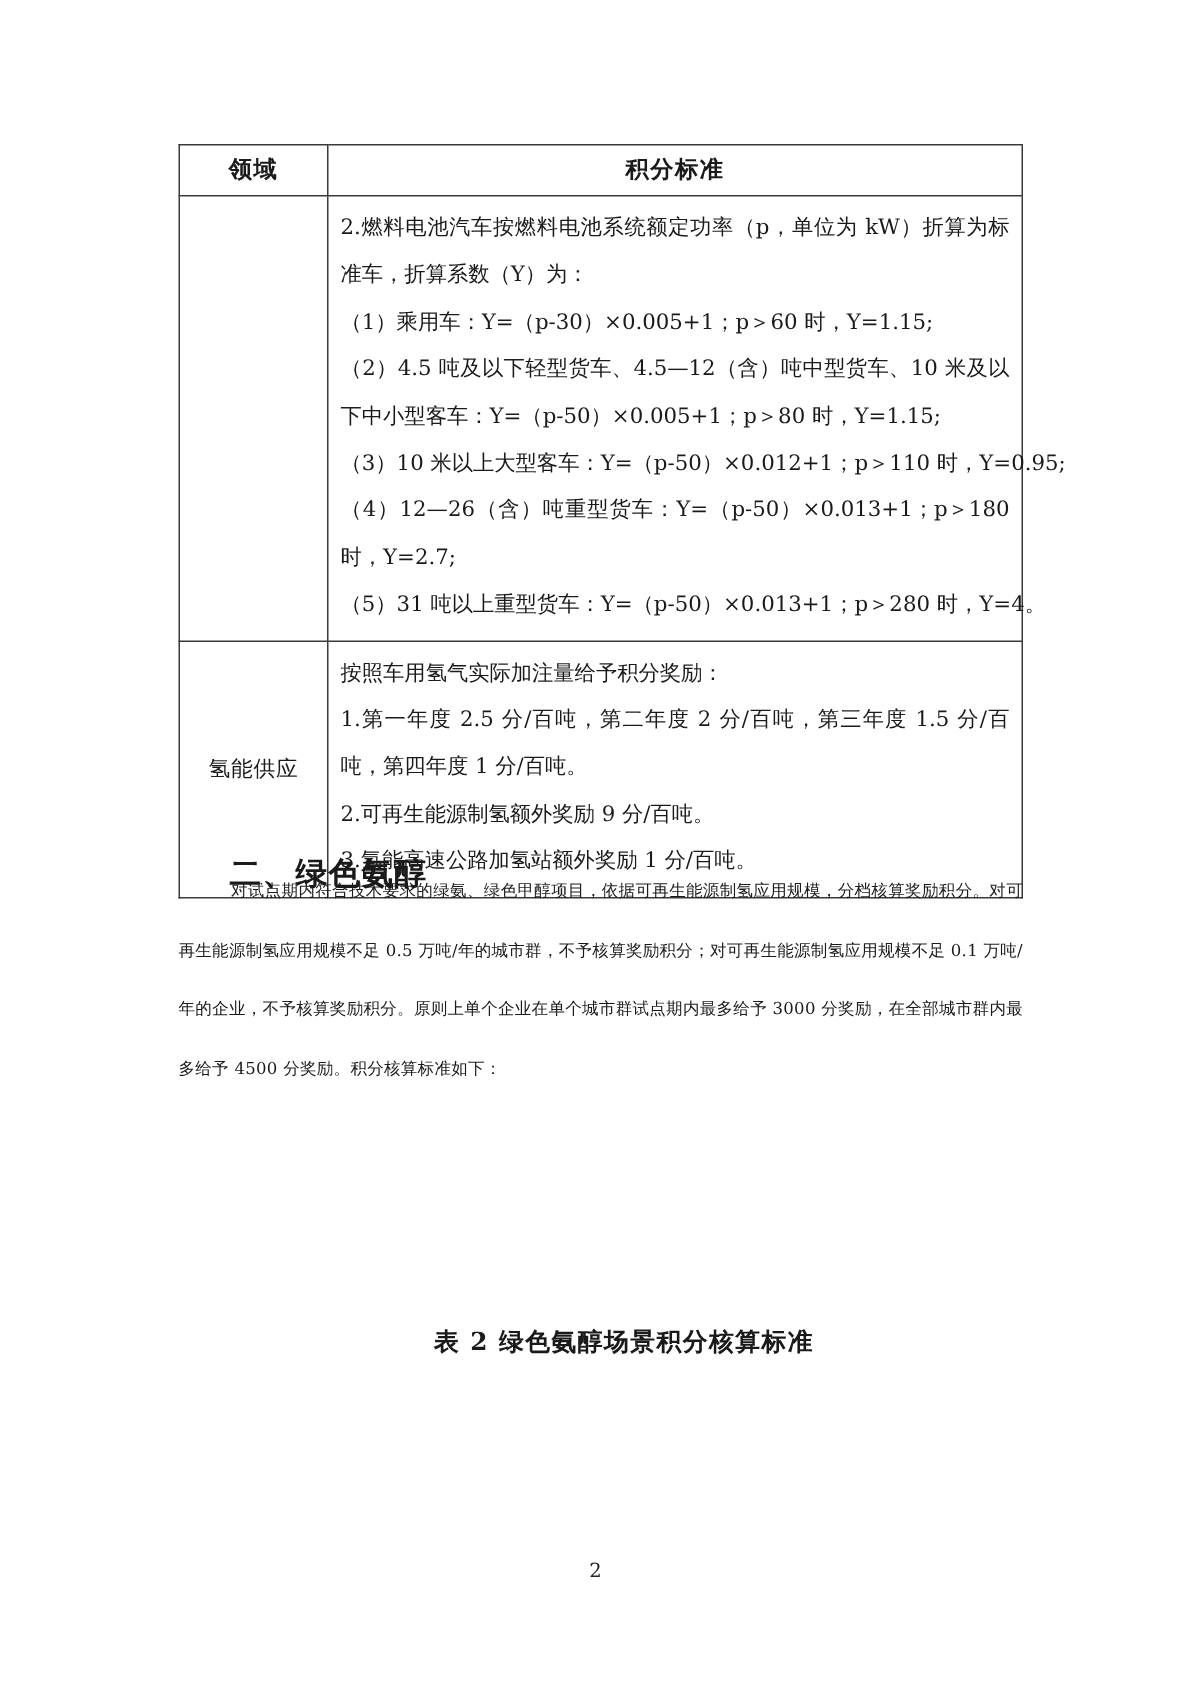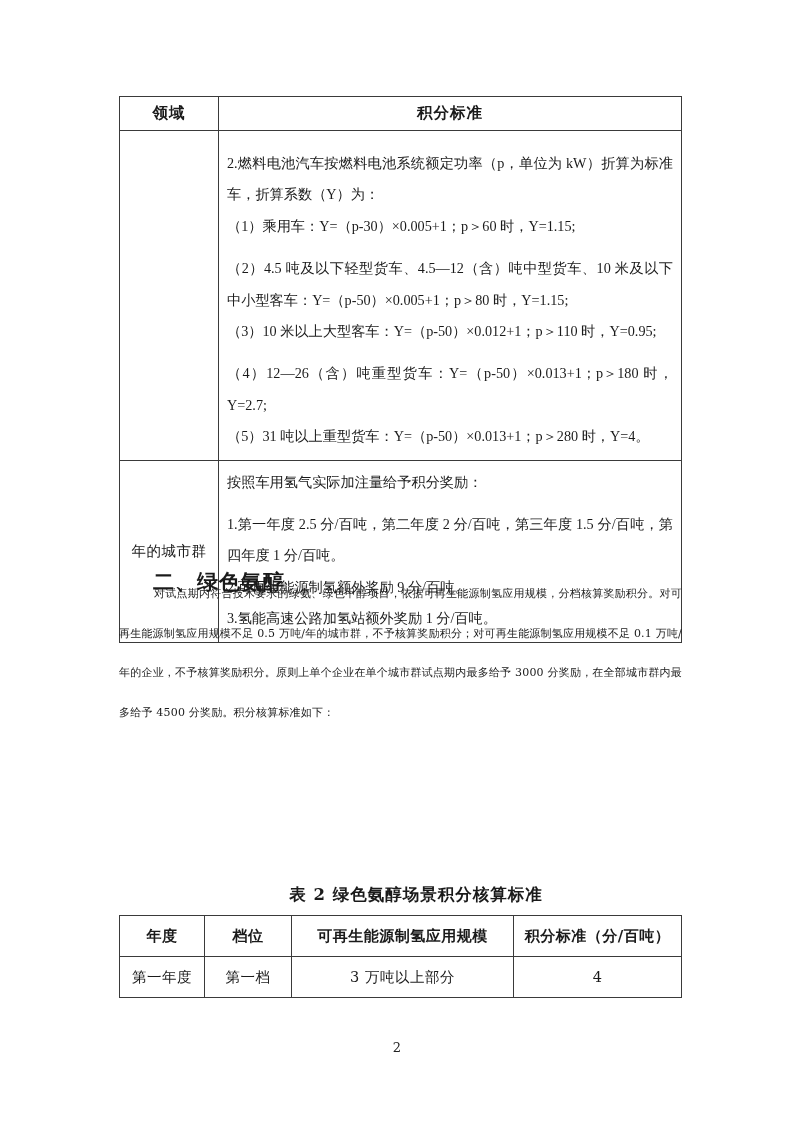--- a/index.html
+++ b/index.html
@@ -29,21 +29,20 @@
     left: 119px;
     top: 96px;
     width: 562px;
     border-collapse: collapse;
     table-layout: fixed;
   }
   .tbl1 td, .tbl1 th {
     border: 1px solid #3a3a3a;
     padding: 0;
     vertical-align: middle;
-    font-family: Liberation Serif, serif;
   }
   .tbl1 col.c1 { width: 99px; }
   .tbl1 col.c2 { width: 463px; }
 
   .t1-head-cell {
     text-align: center;
     font-weight: bold;
     font-size: 15.5px;
     height: 33px;
     letter-spacing: 1px;
@@ -60,21 +59,20 @@
     line-height: 31.4px;
     text-align: justify;
     text-justify: inter-ideograph;
   }
   .t1-body p {
     margin: 0;
     white-space: nowrap;
   }
   .t1-body p.wrapline {
     white-space: normal;
-    margin-top: 11px;
   }
 
   
   .sec-heading {
     position: absolute;
     left: 119px;
     top: 568px;
     width: 562px;
     font-size: 21px;
     font-weight: bold;
@@ -170,55 +168,33 @@
         <td class="t1-body">
           <p class="wrapline">2.燃料电池汽车按燃料电池系统额定功率（p，单位为 kW）折算为标准车，折算系数（Y）为：</p>
           <p>（1）乘用车：Y=（p-30）×0.005+1；p＞60 时，Y=1.15;</p>
           <p class="wrapline">（2）4.5 吨及以下轻型货车、4.5—12（含）吨中型货车、10 米及以下中小型客车：Y=（p-50）×0.005+1；p＞80 时，Y=1.15;</p>
           <p>（3）10 米以上大型客车：Y=（p-50）×0.012+1；p＞110 时，Y=0.95;</p>
           <p class="wrapline">（4）12—26（含）吨重型货车：Y=（p-50）×0.013+1；p＞180 时，Y=2.7;</p>
           <p>（5）31 吨以上重型货车：Y=（p-50）×0.013+1；p＞280 时，Y=4。</p>
         </td>
       </tr>
       <tr>
-        <td class="t1-label">年的城市群</td>
+        <td class="t1-label">氢能供应</td>
         <td class="t1-body">
           <p>按照车用氢气实际加注量给予积分奖励：</p>
           <p class="wrapline">1.第一年度 2.5 分/百吨，第二年度 2 分/百吨，第三年度 1.5 分/百吨，第四年度 1 分/百吨。</p>
           <p>2.可再生能源制氢额外奖励 9 分/百吨。</p>
           <p>3.氢能高速公路加氢站额外奖励 1 分/百吨。</p>
         </td>
       </tr>
     </tbody>
   </table>
 
   <div class="sec-heading">二、绿色氨醇</div>
 
   <div class="body-para">对试点期内符合技术要求的绿氨、绿色甲醇项目，依据可再生能源制氢应用规模，分档核算奖励积分。对可再生能源制氢应用规模不足 0.5 万吨/年的城市群，不予核算奖励积分；对可再生能源制氢应用规模不足 0.1 万吨/年的企业，不予核算奖励积分。原则上单个企业在单个城市群试点期内最多给予 3000 分奖励，在全部城市群内最多给予 4500 分奖励。积分核算标准如下：</div>
 
   <div class="tbl2-caption">表 2  绿色氨醇场景积分核算标准</div>
 
-  <table class="tbl2">
-    <colgroup>
-        <col class="d1">
-        <col class="d2">
-        <col class="d3">
-        <col class="d4">
-      </colgroup>
-    <tbody>
-      <tr>
-        <td class="t2-head">年度</td>
-        <td class="t2-head">档位</td>
-        <td class="t2-head">可再生能源制氢应用规模</td>
-        <td class="t2-head">积分标准（分/百吨）</td>
-      </tr>
-      <tr>
-        <td class="t2-cell">第一年度</td>
-        <td class="t2-cell">第一档</td>
-        <td class="t2-cell">3 万吨以上部分</td>
-        <td class="t2-cell">4</td>
-      </tr>
-    </tbody>
-  </table>
 
   <div class="page-number">2</div>
 
 </div>
 
 </body></html>

